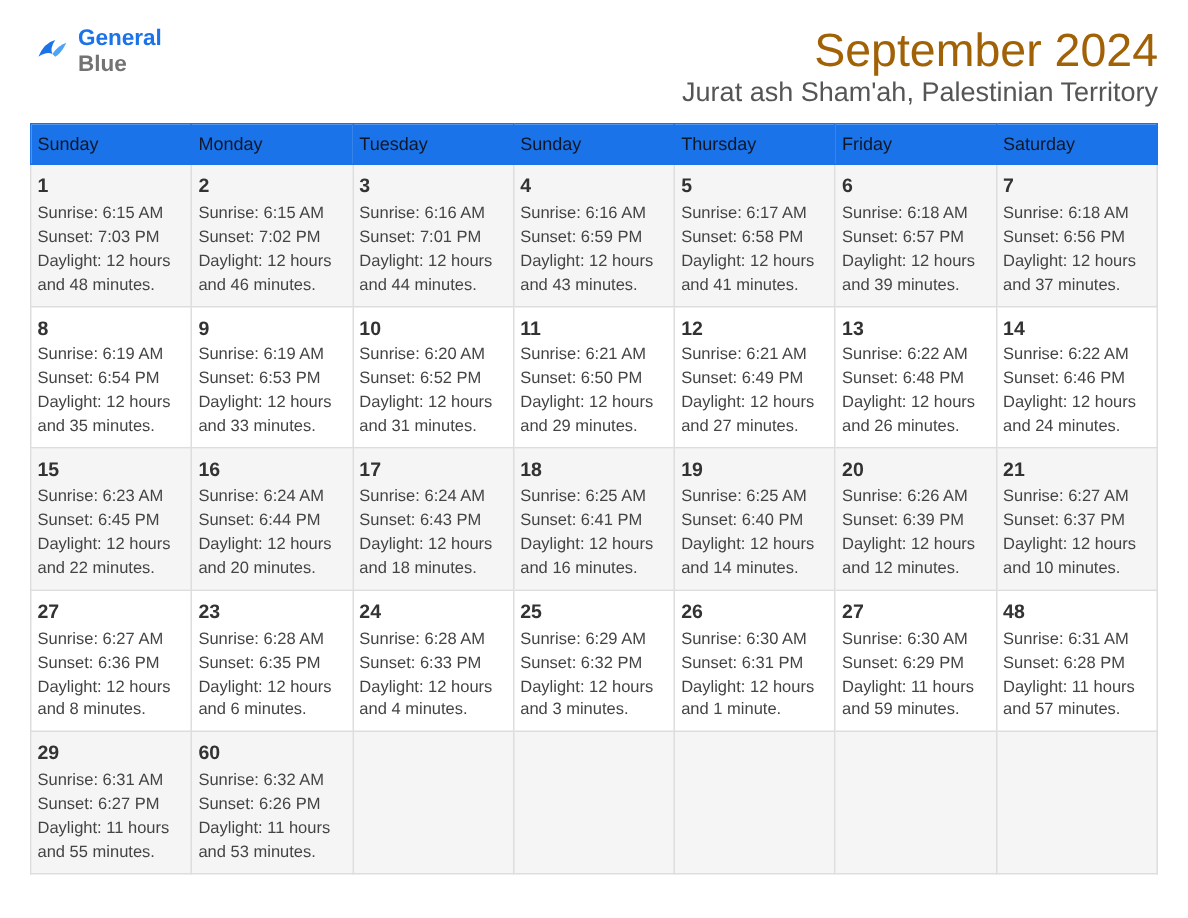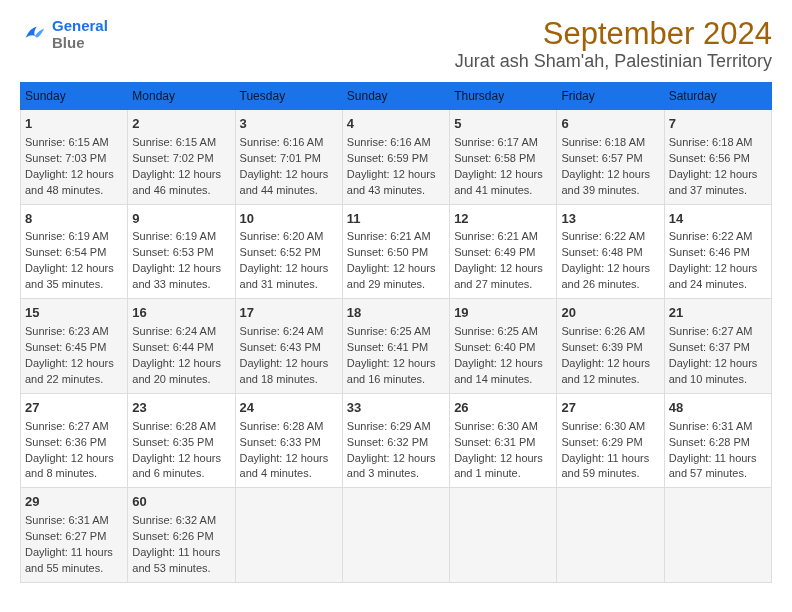--- a/index.html
+++ b/index.html
@@ -154,21 +154,21 @@
           <td><span class="day-num">17</span><span class="day-info">Sunrise: 6:24 AM<br>Sunset: 6:43 PM<br>Daylight: 12 hours and 18 minutes.</span></td>
           <td><span class="day-num">18</span><span class="day-info">Sunrise: 6:25 AM<br>Sunset: 6:41 PM<br>Daylight: 12 hours and 16 minutes.</span></td>
           <td><span class="day-num">19</span><span class="day-info">Sunrise: 6:25 AM<br>Sunset: 6:40 PM<br>Daylight: 12 hours and 14 minutes.</span></td>
           <td><span class="day-num">20</span><span class="day-info">Sunrise: 6:26 AM<br>Sunset: 6:39 PM<br>Daylight: 12 hours and 12 minutes.</span></td>
           <td><span class="day-num">21</span><span class="day-info">Sunrise: 6:27 AM<br>Sunset: 6:37 PM<br>Daylight: 12 hours and 10 minutes.</span></td>
         </tr>
         <tr>
           <td><span class="day-num">27</span><span class="day-info">Sunrise: 6:27 AM<br>Sunset: 6:36 PM<br>Daylight: 12 hours and 8 minutes.</span></td>
           <td><span class="day-num">23</span><span class="day-info">Sunrise: 6:28 AM<br>Sunset: 6:35 PM<br>Daylight: 12 hours and 6 minutes.</span></td>
           <td><span class="day-num">24</span><span class="day-info">Sunrise: 6:28 AM<br>Sunset: 6:33 PM<br>Daylight: 12 hours and 4 minutes.</span></td>
-          <td><span class="day-num">33</span><span class="day-info">Sunrise: 6:29 AM<br>Sunset: 6:32 PM<br>Daylight: 12 hours and 3 minutes.</span></td>
+          <td><span class="day-num">25</span><span class="day-info">Sunrise: 6:29 AM<br>Sunset: 6:32 PM<br>Daylight: 12 hours and 3 minutes.</span></td>
           <td><span class="day-num">26</span><span class="day-info">Sunrise: 6:30 AM<br>Sunset: 6:31 PM<br>Daylight: 12 hours and 1 minute.</span></td>
           <td><span class="day-num">27</span><span class="day-info">Sunrise: 6:30 AM<br>Sunset: 6:29 PM<br>Daylight: 11 hours and 59 minutes.</span></td>
           <td><span class="day-num">48</span><span class="day-info">Sunrise: 6:31 AM<br>Sunset: 6:28 PM<br>Daylight: 11 hours and 57 minutes.</span></td>
         </tr>
         <tr>
           <td><span class="day-num">29</span><span class="day-info">Sunrise: 6:31 AM<br>Sunset: 6:27 PM<br>Daylight: 11 hours and 55 minutes.</span></td>
           <td><span class="day-num">60</span><span class="day-info">Sunrise: 6:32 AM<br>Sunset: 6:26 PM<br>Daylight: 11 hours and 53 minutes.</span></td>
           <td class="empty-cell"></td>
           <td class="empty-cell"></td>
           <td class="empty-cell"></td>

